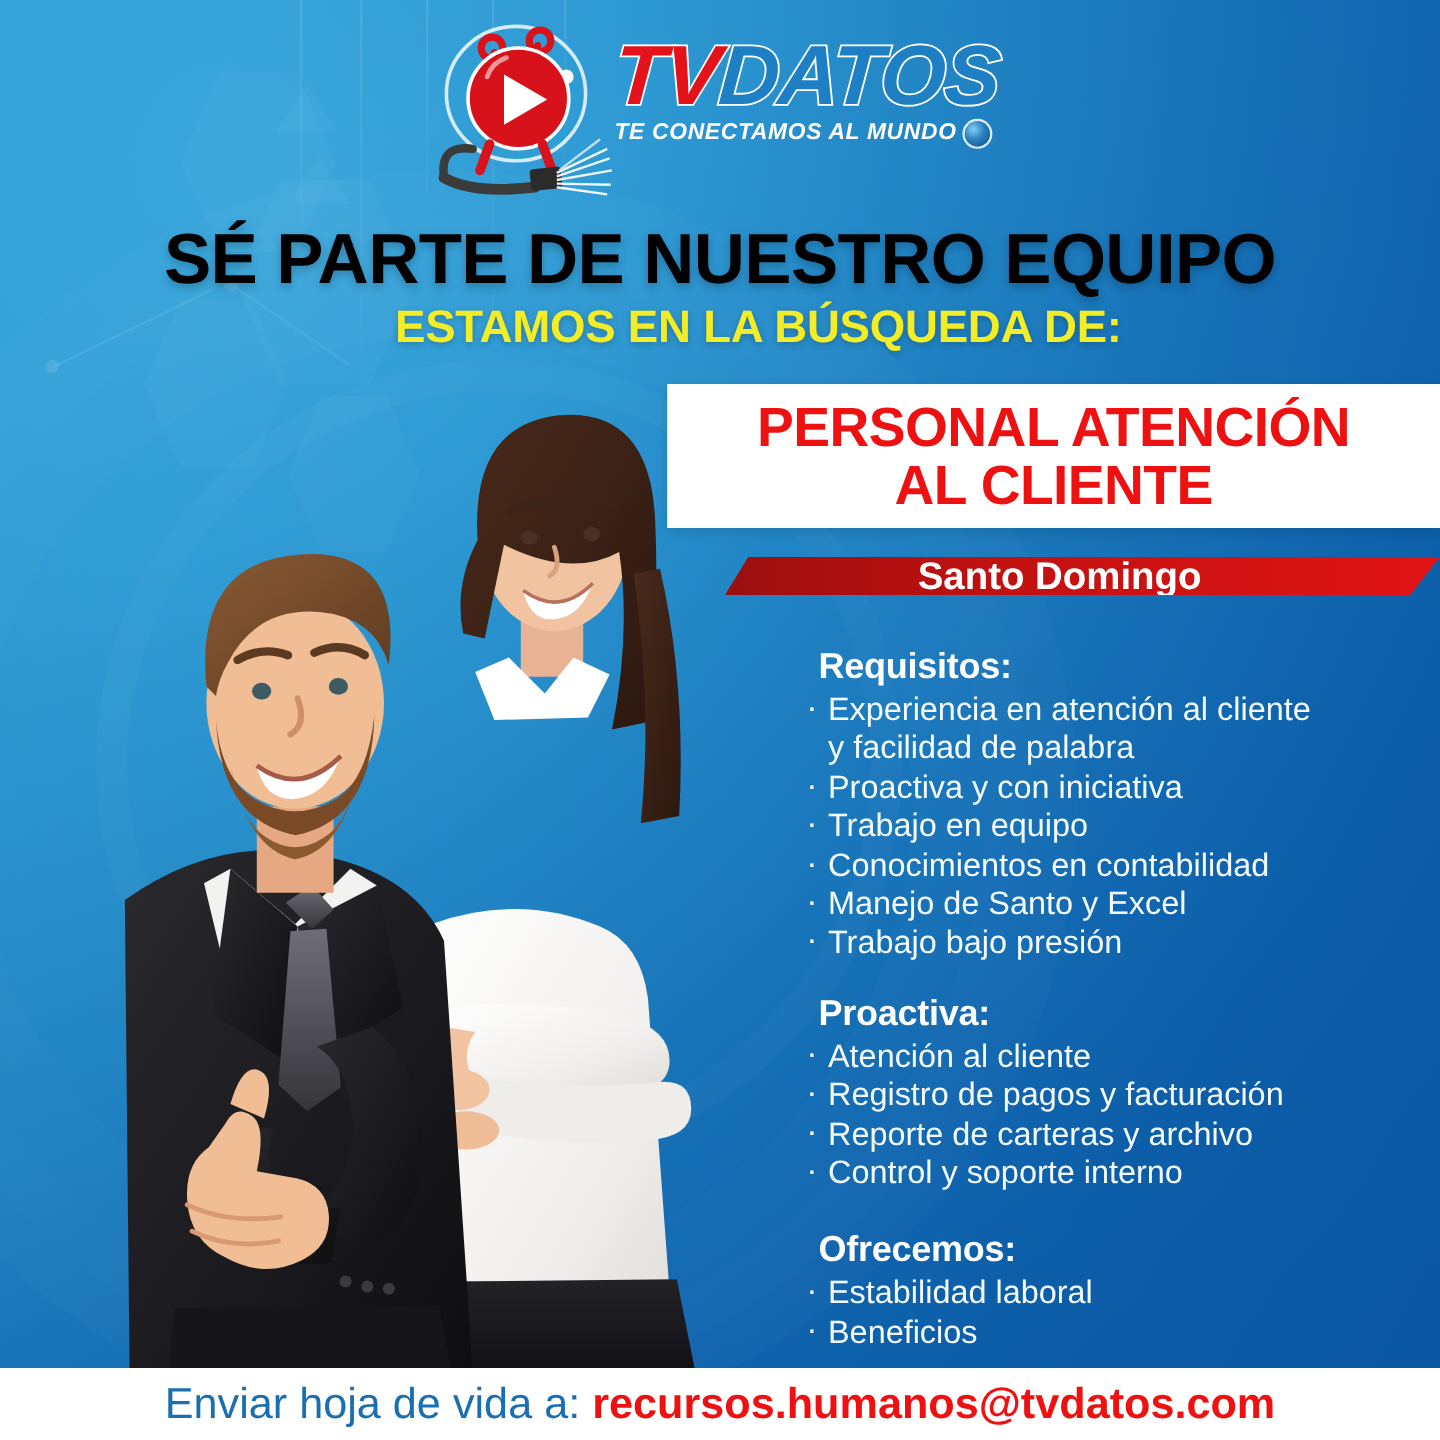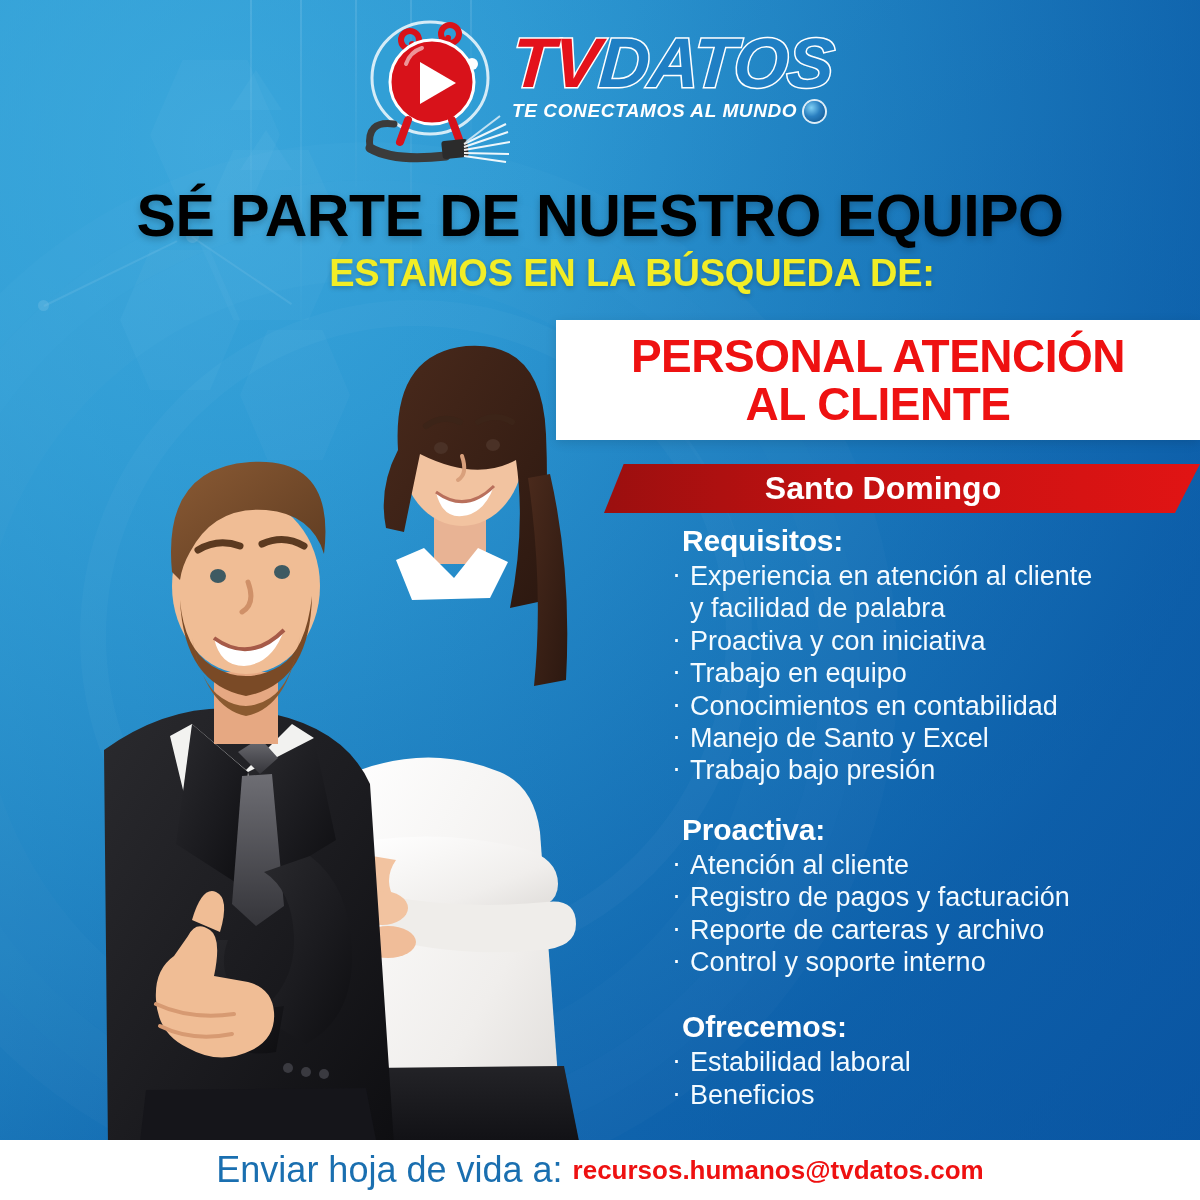--- a/index.html
+++ b/index.html
@@ -196,41 +196,41 @@
     letter-spacing: -0.5px;
     text-align: center;
     white-space: nowrap;
   }
 
   .city-ribbon {
     position: absolute;
     left: 604px;
     top: 464px;
     width: 596px;
-    height: 49px;
+    height: 32px;
     background: linear-gradient(to right, #9b0f0f 0%, #c21111 40%, #e11414 100%);
     clip-path: polygon(3.3% 0%, 100% 0%, 95.8% 100%, 0% 100%);
     display: flex;
     align-items: center;
     justify-content: center;
   }
   .city-text {
     color: #ffffff;
     font-size: 32px;
     font-weight: bold;
     letter-spacing: 0px;
     white-space: nowrap;
     padding-right: 38px;
   }
 
   
   .details {
     position: absolute;
     left: 668px;
-    top: 524px;
+    top: 539px;
     width: 520px;
   }
   .sec-title {
     color: #ffffff;
     font-size: 30px;
     font-weight: bold;
     margin: 0 0 2px 14px;
     letter-spacing: -0.2px;
   }
   .sec-gap-funciones { margin-top: 26px; }
@@ -281,21 +281,21 @@
     gap: 10px;
     text-align: right;
   }
   .footer-label {
     color: #1a6fb0;
     font-size: 36px;
     white-space: nowrap;
   }
   .footer-email {
     color: #ee1111;
-    font-size: 26px;
+    font-size: 36px;
     font-weight: bold;
     white-space: nowrap;
   }
 </style>
 </head>
 <body>
 
 <div id="poster">
 
   <div class="bg-base"></div>

